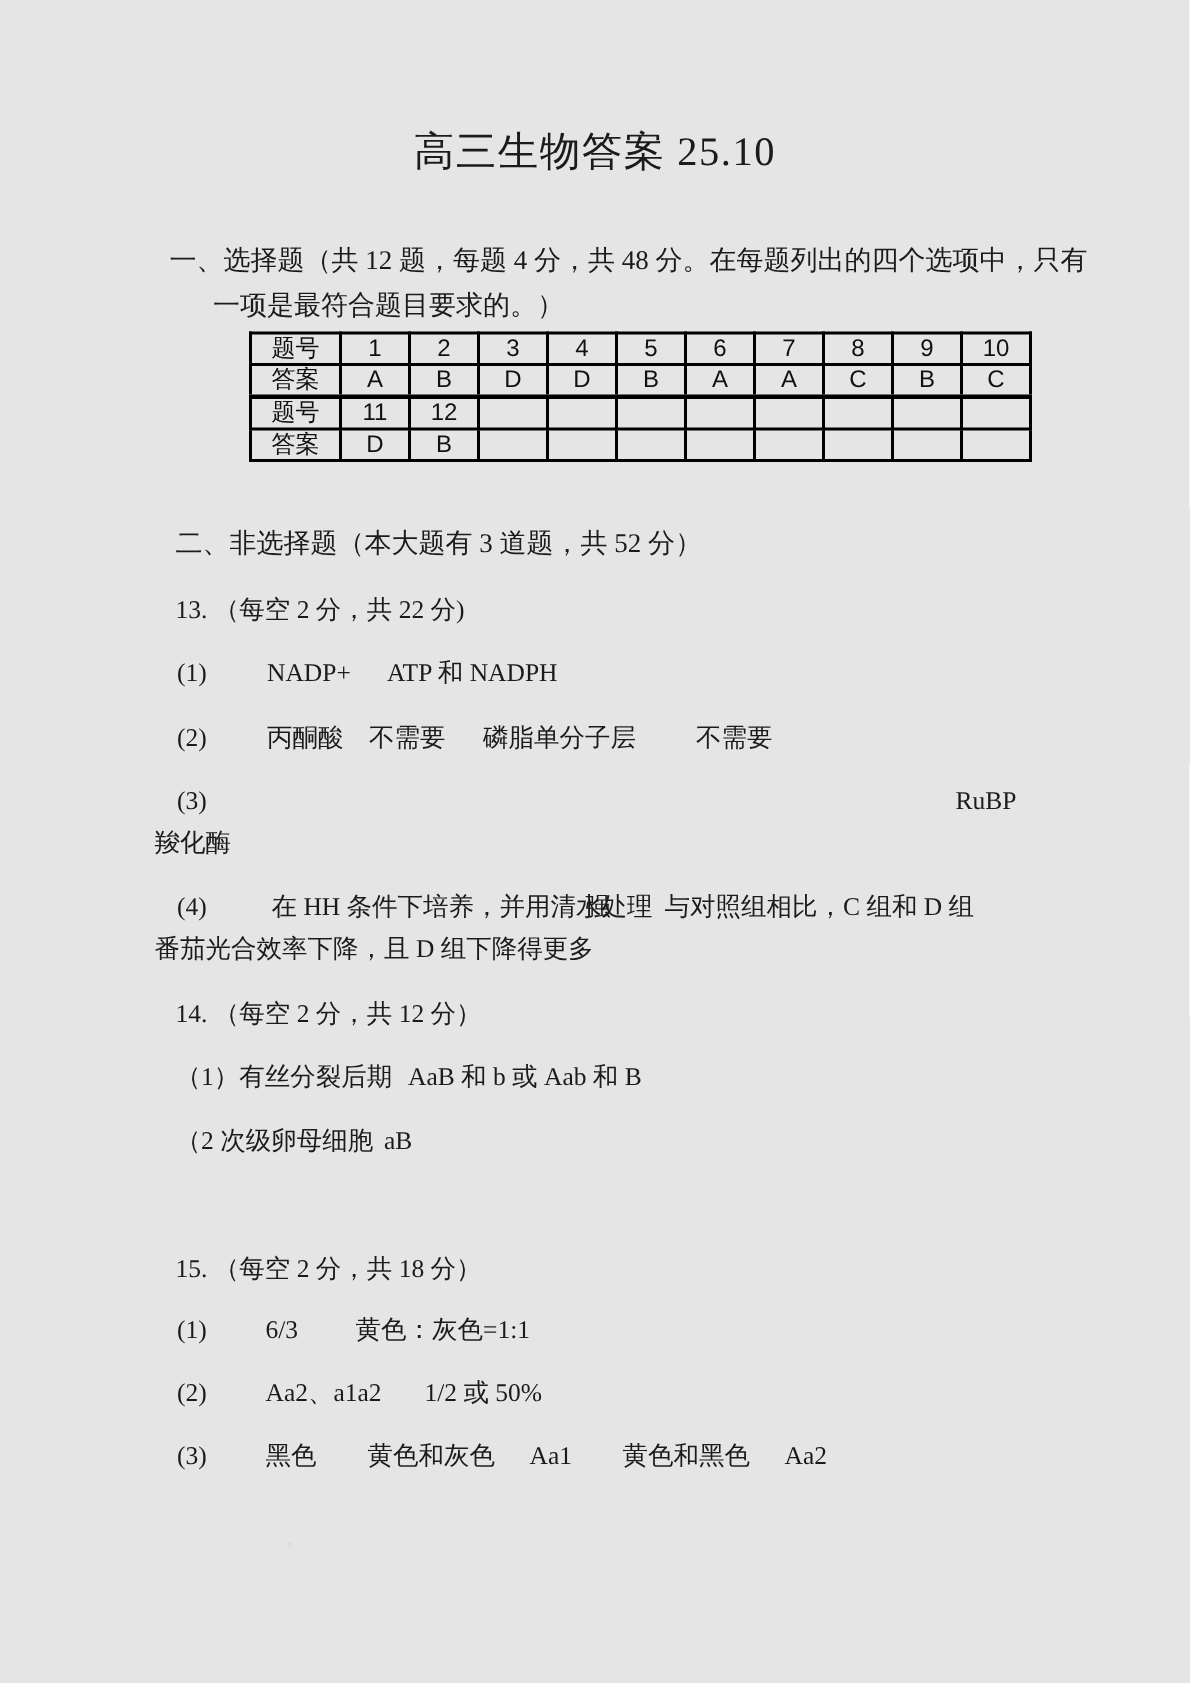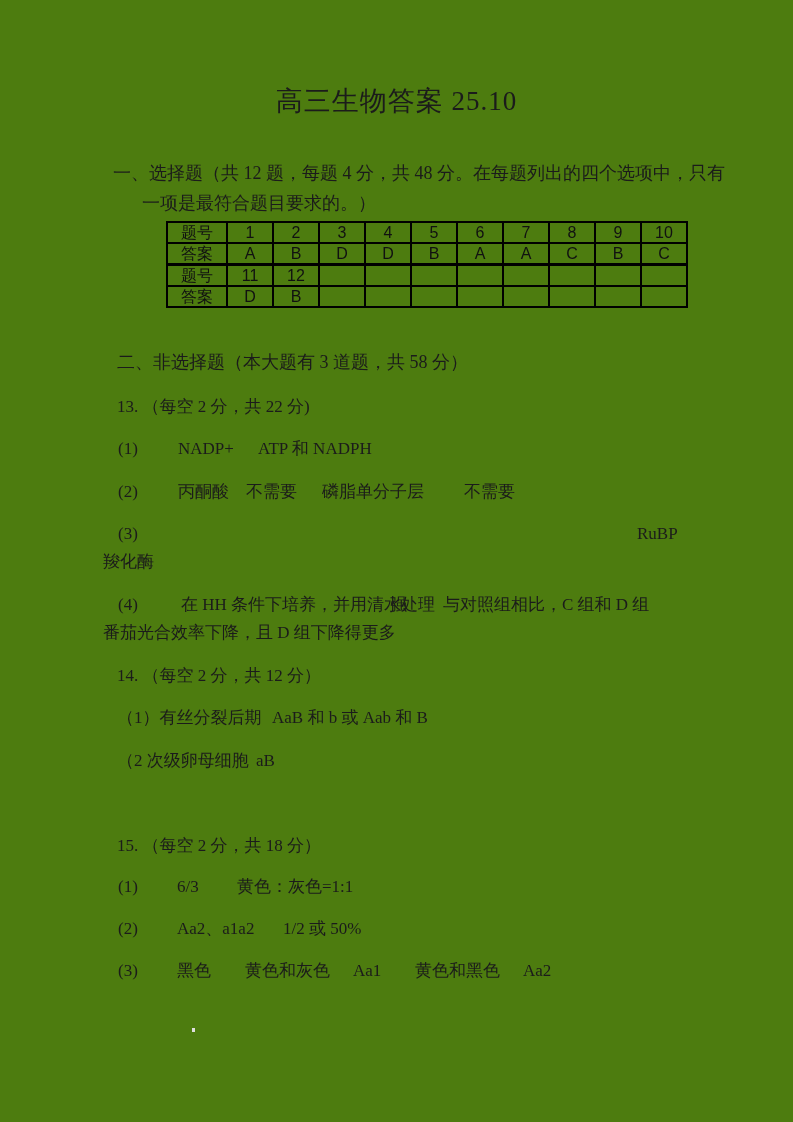--- a/index.html
+++ b/index.html
@@ -1,19 +1,19 @@
 <!DOCTYPE html>
 <html><head>
 <meta charset="utf-8">
 <style>
   html,body{margin:0;padding:0;background:#ffffff;}
   .page{
     position:relative;
     width:793px;height:1122px;
-    background:#4d7c0f;
+    background:#e5e5e5;
     color:#1b1b1b;
     font-family:"Liberation Serif","DejaVu Serif",serif;
     overflow:hidden;
   }
   .title{
     position:absolute;left:0;right:0;top:84px;
     text-align:center;
     font-size:27px;line-height:34px;
     letter-spacing:1px;
     white-space:nowrap;
@@ -111,21 +111,21 @@
       <td></td>
       <td></td>
       <td></td>
       <td></td>
       <td></td>
     </tr>
   </tbody>
     </table>
 
   <div class="ln heading" style="top:351px">
-    <span class="pt" style="left:117px">二、非选择题（本大题有 3 道题，共 58 分）</span>
+    <span class="pt" style="left:117px">二、非选择题（本大题有 3 道题，共 52 分）</span>
   </div>
 
   <div class="ln" style="top:396px">
     <span class="pt" style="left:117px">13. （每空 2 分，共 22 分)</span>
   </div>
   <div class="ln" style="top:438px">
     <span class="pt" style="left:118px">(1)</span>
     <span class="pt" style="left:178px">NADP+</span>
     <span class="pt" style="left:258px">ATP 和 NADPH</span>
   </div>

